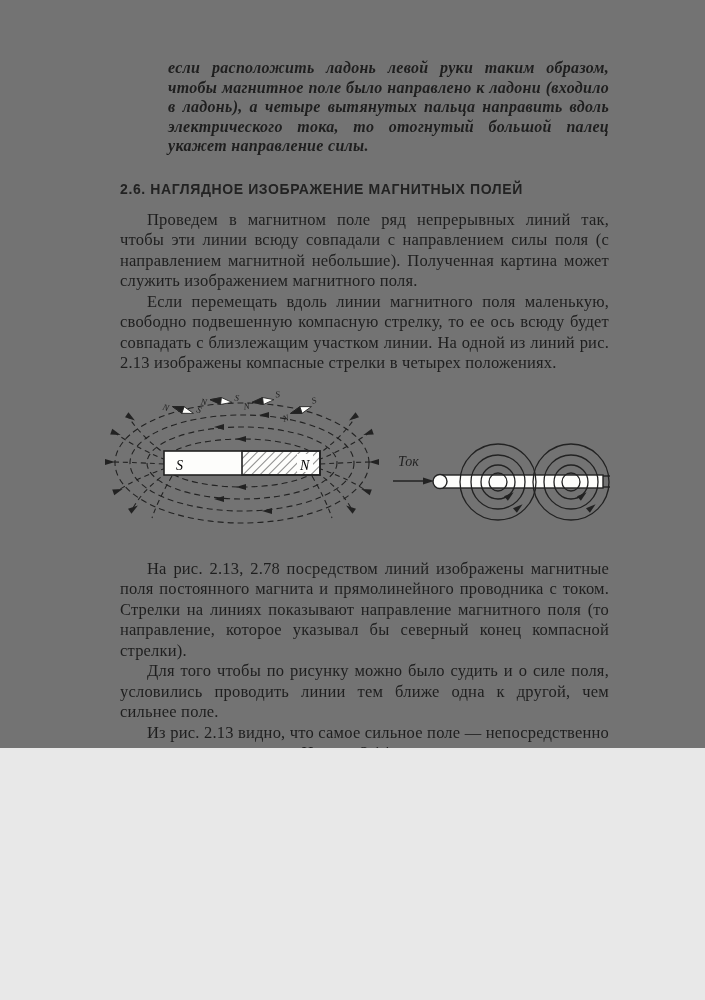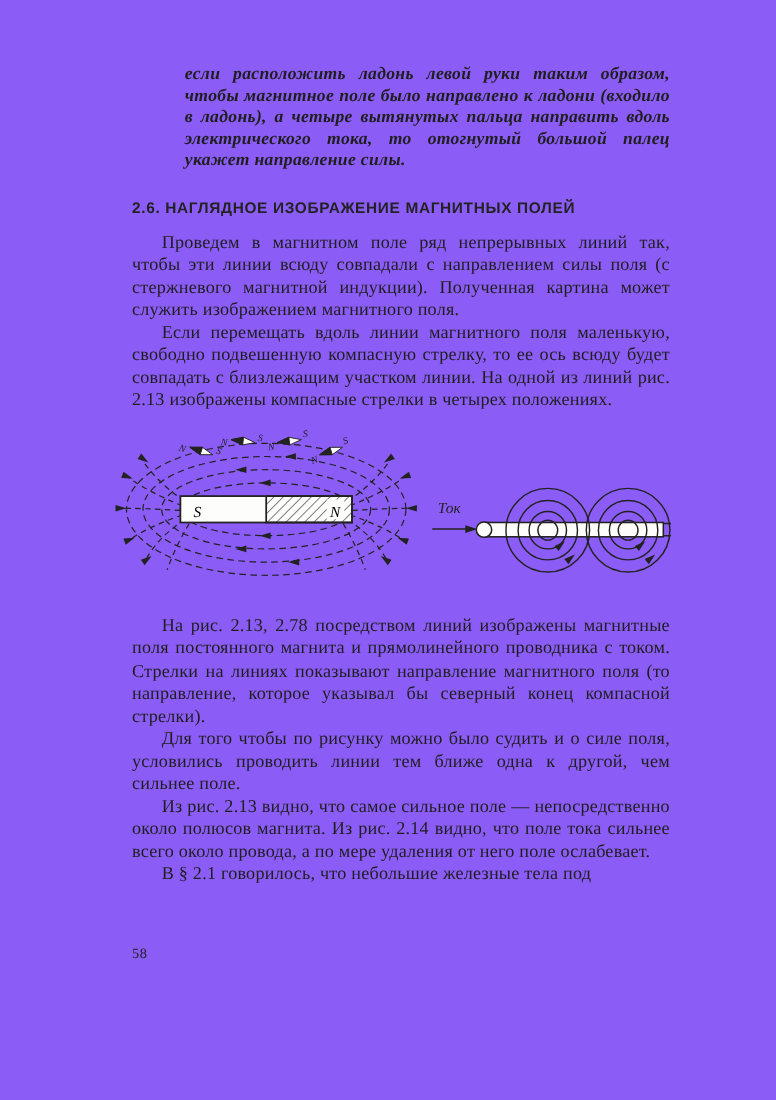--- a/index.html
+++ b/index.html
@@ -2,22 +2,22 @@
 <html><head>
 <meta charset="utf-8">
 <style>
   html,body{margin:0;padding:0;}
   body{
     background:#e8e8e8;
     font-family:"Liberation Serif", serif;
   }
   .page{
     position:relative;
-    width:705px;height:1000px;
-    background:#8b5cf6;
+    width:705px;height:748px;
+    background:#737373;
     color:#1e1e1e;
     overflow:hidden;
     margin:0 auto;
   }
   .column{
     position:absolute;
     left:120px;top:58px;
     width:489px;
   }
   .intro-quote{
@@ -88,21 +88,21 @@
 </head>
 <body>
 
 <div class="page">
   <div class="column">
 
     <p class="intro-quote">если расположить ладонь левой руки таким образом, чтобы магнитное поле было направлено к ладони (входило в ладонь), а четыре вытянутых пальца направить вдоль электрического тока, то отогнутый большой палец укажет направление силы.</p>
 
     <h2 class="section-heading">2.6. НАГЛЯДНОЕ ИЗОБРАЖЕНИЕ МАГНИТНЫХ ПОЛЕЙ</h2>
 
-    <p class="body-par first">Проведем в магнитном поле ряд непрерывных линий так, чтобы эти линии всюду совпадали с направлением силы поля (с стержневого магнитной индукции). Полученная картина может служить изображением магнитного поля.</p>
+    <p class="body-par first">Проведем в магнитном поле ряд непрерывных линий так, чтобы эти линии всюду совпадали с направлением силы поля (с направлением магнитной небольшие). Полученная картина может служить изображением магнитного поля.</p>
     <p class="body-par">Если перемещать вдоль линии магнитного поля маленькую, свободно подвешенную компасную стрелку, то ее ось всюду будет совпадать с близлежащим участком линии. На одной из линий рис. 2.13 изображены компасные стрелки в четырех положениях.</p>
 
     <div class="figures-row">
 
       <div class="fig213-wrap">
         <svg width="285" height="152" viewBox="0 0 285 152">
           <defs>
             <pattern id="hatch" width="6" height="6" patternUnits="userSpaceOnUse" patternTransform="rotate(45)">
               <line x1="0" y1="0" x2="0" y2="6" stroke="#2a2a2a" stroke-width="1.1"></line>
             </pattern>

